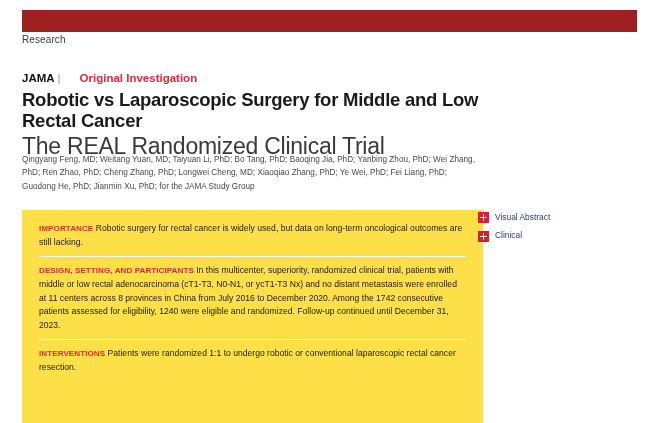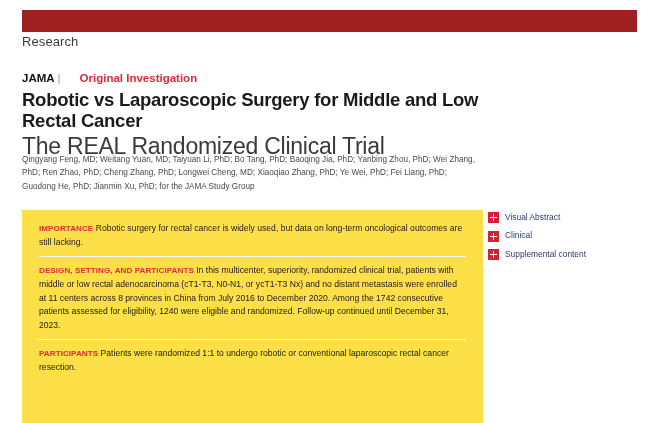--- a/index.html
+++ b/index.html
@@ -24,21 +24,21 @@
     width: 615px;
     height: 22px;
     background: #9e2020;
   }
 
   
   .kicker {
     position: absolute;
     left: 22px;
     top: 34px;
-    font-size: 13px;
+    font-size: 10px;
     color: #3b3b3b;
     letter-spacing: 0.1px;
   }
 
   
   .masthead {
     position: absolute;
     left: 22px;
     top: 73px;
     font-size: 11.5px;
@@ -115,21 +115,21 @@
     color: #e02a3c;
     font-weight: bold;
     font-size: 8.1px;
     letter-spacing: 0.05px;
   }
   .abs-label.spaced { margin-right: 2.5px; }
 
   
   .rail {
     position: absolute;
-    left: 488px;
+    left: 478px;
     top: 212px;
     width: 145px;
     text-align: center;
   }
   .rail-item {
     display: flex;
     align-items: center;
     margin-bottom: 7.5px;
     cursor: pointer;
   }
@@ -185,30 +185,26 @@
 <div class="authors">Qingyang Feng, MD; Weitang Yuan, MD; Taiyuan Li, PhD; Bo Tang, PhD; Baoqing Jia, PhD; Yanbing Zhou, PhD; Wei Zhang, PhD; Ren Zhao, PhD; Cheng Zhang, PhD; Longwei Cheng, MD; Xiaoqiao Zhang, PhD; Ye Wei, PhD; Fei Liang, PhD; Guodong He, PhD; Jianmin Xu, PhD; for the JAMA Study Group</div>
 
 <div class="abstract">
   <div class="abs-section">
     <span class="abs-label spaced">IMPORTANCE</span><span>Robotic surgery for rectal cancer is widely used, but data on long-term oncological outcomes are still lacking.</span>
   </div>
   <div class="abs-section">
     <span class="abs-label">DESIGN, SETTING, AND PARTICIPANTS</span> <span>In this multicenter, superiority, randomized clinical trial, patients with middle or low rectal adenocarcinoma (cT1-T3, N0-N1, or ycT1-T3 Nx) and no distant metastasis were enrolled at 11 centers across 8 provinces in China from July 2016 to December 2020. Among the 1742 consecutive patients assessed for eligibility, 1240 were eligible and randomized. Follow-up continued until December 31, 2023.</span>
   </div>
   <div class="abs-section">
-    <span class="abs-label">PARTICIPANTS</span> <span>Patients were randomized 1:1 to undergo robotic or conventional laparoscopic rectal cancer resection.</span>
+    <span class="abs-label">INTERVENTIONS</span> <span>Patients were randomized 1:1 to undergo robotic or conventional laparoscopic rectal cancer resection.</span>
   </div>
 </div>
 
 <div class="rail">
   <div class="rail-item">
     <span class="plus-icon"></span>
     <span class="rail-label">Visual Abstract</span>
   </div>
   <div class="rail-item">
     <span class="plus-icon"></span>
     <span class="rail-label">Clinical</span>
   </div>
-  <div class="rail-item">
-    <span class="plus-icon"></span>
-    <span class="rail-label">Supplemental content</span>
-  </div>
 </div>
 
 </body></html>

